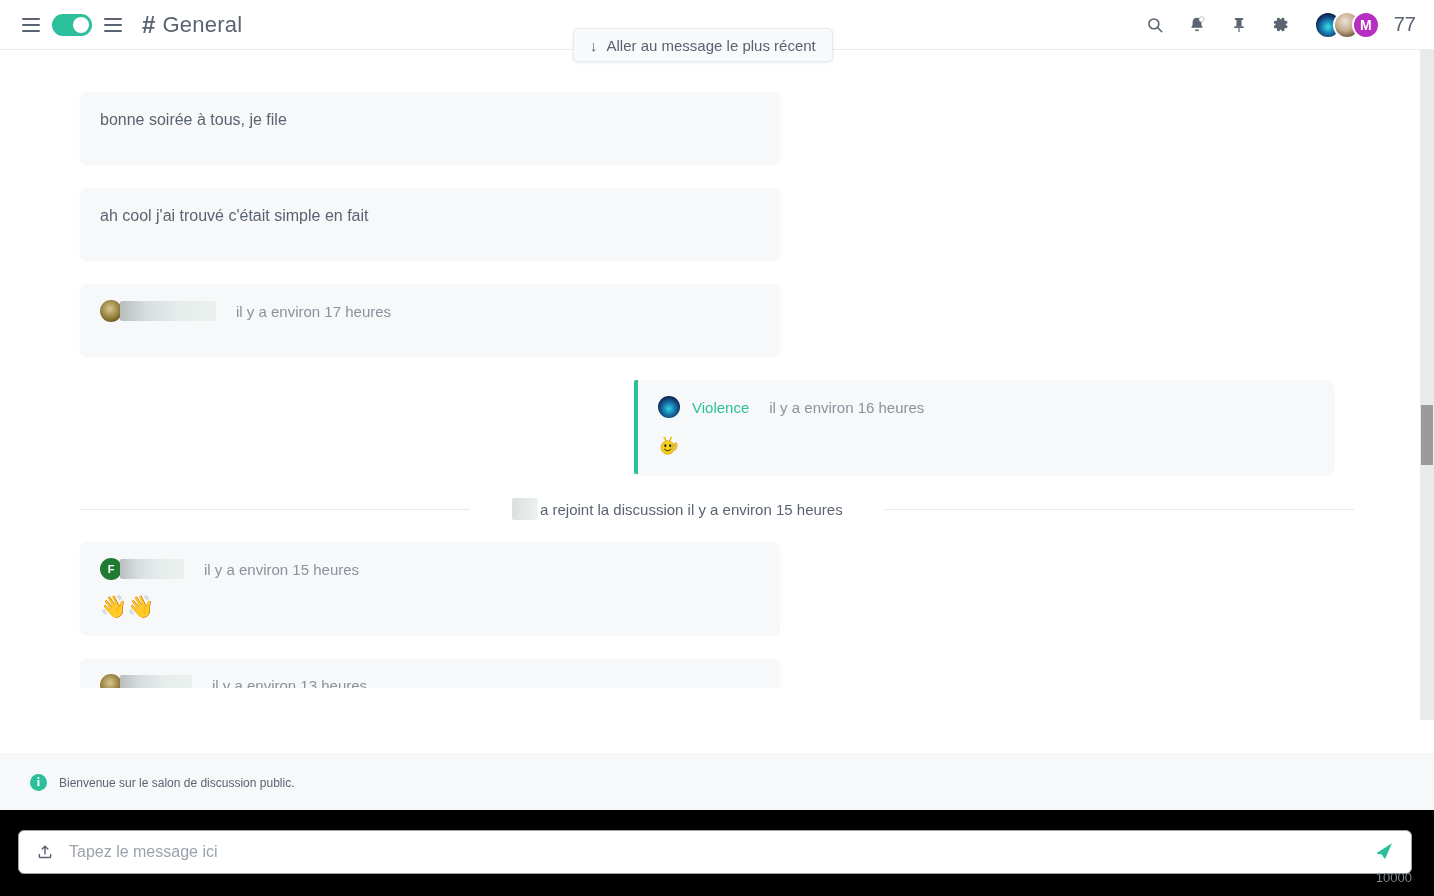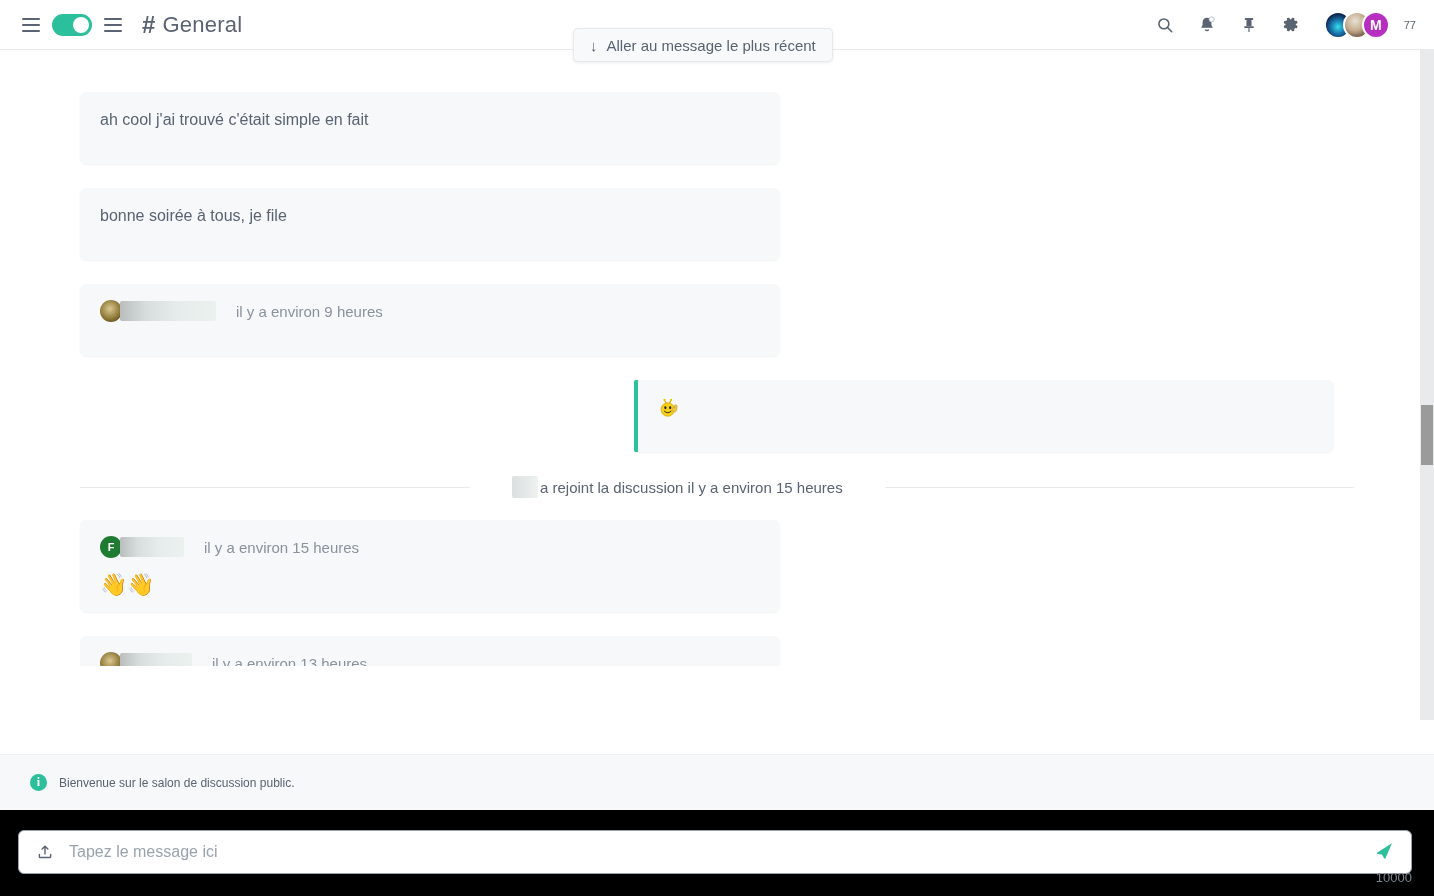--- a/index.html
+++ b/index.html
@@ -96,21 +96,21 @@
     background:
       radial-gradient(circle at 50% 58%, #37e0e8 0%, #1a7fb5 34%, #0c2450 70%, #06102c 100%);
   }
   .av-photo {
     background:
       radial-gradient(circle at 42% 34%, #e9e2d6 0%, #c5ac8e 45%, #6d5541 80%, #3c2e22 100%);
   }
   .av-m { background: #b62fc0; }
   .member-count {
     margin-left: 14px;
-    font-size: 11px; color: #5a6372;
+    font-size: 20px; color: #5a6372;
   }
 
   
   .jump-pill {
     position: absolute;
     top: 28px; left: 573px;
     height: 34px;
     display: flex; align-items: center;
     gap: 9px;
     padding: 0 16px;
@@ -400,42 +400,47 @@
   <div class="jump-pill">
     <span class="arrow">↓</span>
     <span>Aller au message le plus récent</span>
   </div>
 
   <div class="messages">
     <div class="msg-inner">
 
       <div class="msg-row">
         <div class="bubble left">
-          <div class="bubble-text">ah cool j'ai trouvé c'était simple en fait</div>
+          <div class="bubble-text">bonne soirée à tous, je file</div>
         </div>
       </div>
 
       <div class="msg-row">
         <div class="bubble left">
-          <div class="bubble-text">bonne soirée à tous, je file</div>
+          <div class="bubble-text">ah cool j'ai trouvé c'était simple en fait</div>
         </div>
       </div>
 
       <div class="msg-row">
         <div class="bubble left">
           <div class="msg-head">
             <div class="msg-avatar redacted-av"></div>
             <span class="redact w1"></span>
-            <span class="msg-time">il y a environ 9 heures</span>
+            <span class="msg-time">il y a environ 17 heures</span>
           </div>
         </div>
       </div>
 
       <div class="msg-row right">
         <div class="bubble own">
+          <div class="msg-head">
+            <div class="msg-avatar violence-av"></div>
+            <span class="msg-author">Violence</span>
+            <span class="msg-time">il y a environ 16 heures</span>
+          </div>
           <div class="emoji-line">
             <svg class="emoji-img" viewBox="0 0 32 32">
               <line x1="9" y1="6" x2="11" y2="10" stroke="#c8a400" stroke-width="1.4"></line>
               <line x1="17" y1="6" x2="15" y2="10" stroke="#c8a400" stroke-width="1.4"></line>
               <circle cx="8.6" cy="5.2" r="1.5" fill="#f2c200"></circle>
               <circle cx="17.4" cy="5.2" r="1.5" fill="#f2c200"></circle>
               <circle cx="13" cy="18" r="9" fill="#f5cf18" stroke="#d8a400" stroke-width="1"></circle>
               <ellipse cx="9.8" cy="15.6" rx="1.5" ry="1.9" fill="#2a2a2a"></ellipse>
               <ellipse cx="16.2" cy="15.6" rx="1.5" ry="1.9" fill="#2a2a2a"></ellipse>
               <path d="M8.6 20.4q4.4 4.2 8.8 0" fill="none" stroke="#2a2a2a" stroke-width="1.3" stroke-linecap="round"></path>

